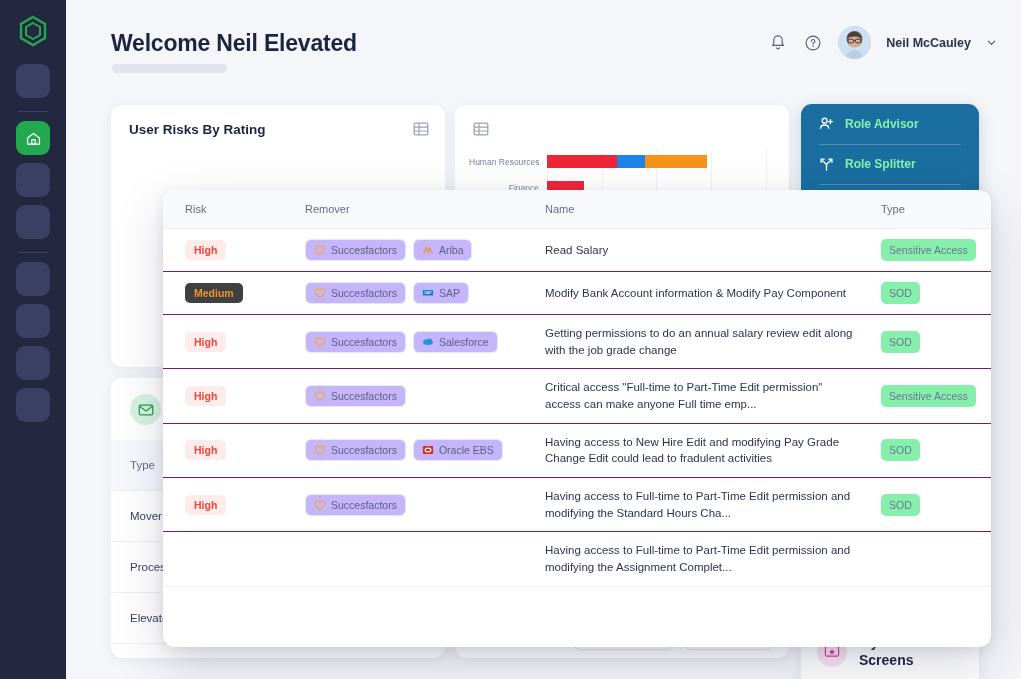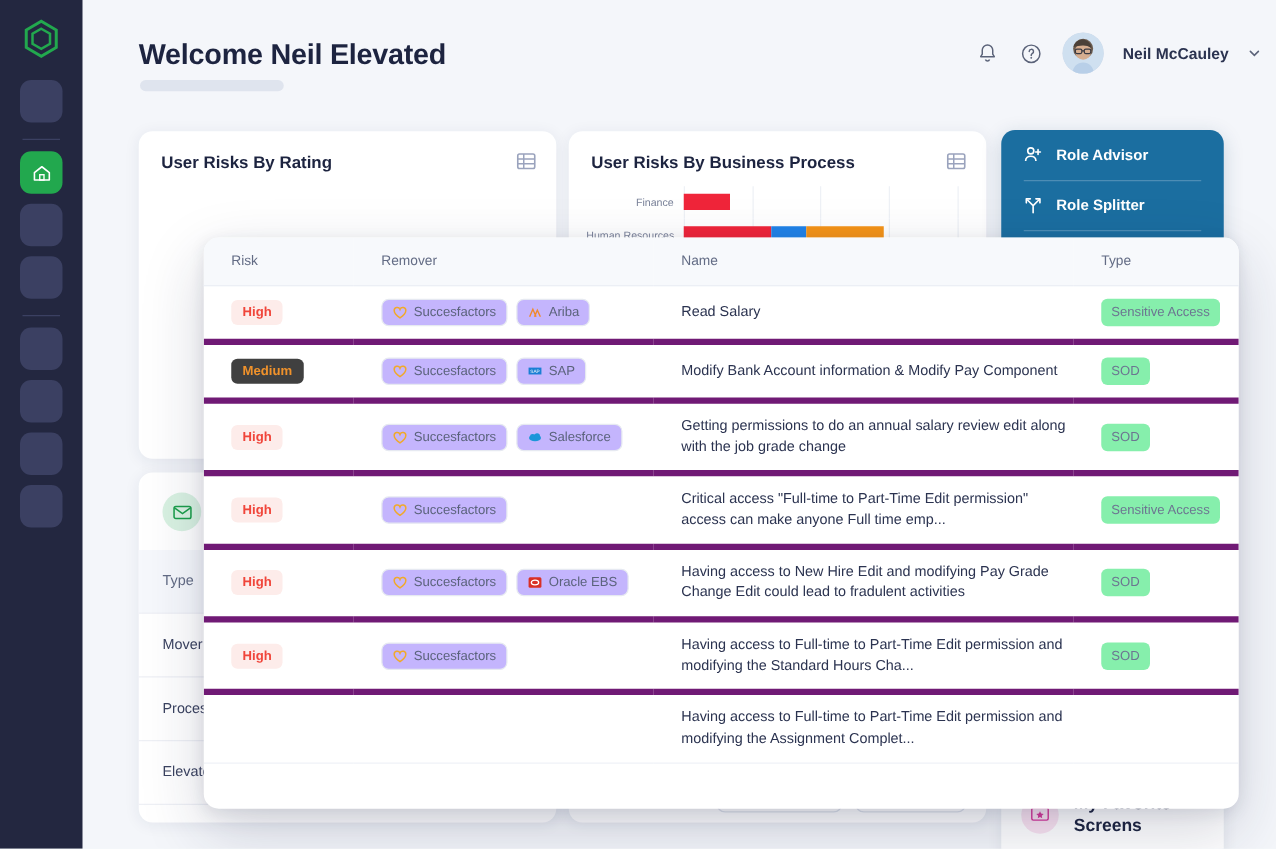--- a/index.html
+++ b/index.html
@@ -32,21 +32,21 @@
     position: absolute; left: 66px; top: 0; width: 955px; height: 88px;
   }
   .welcome {
     position: absolute; left: 45px; top: 30px;
     font-size: 23px; font-weight: bold; color: #1d2440; letter-spacing: -0.2px;
   }
   .skeleton-bar {
     position: absolute; left: 46px; top: 64px;
     width: 115px; height: 9px; border-radius: 5px; background: #dfe4ee;
   }
-  .hdr-right { position: absolute; right: 12px; top: 26px; display: flex; align-items: center; gap: 15px; }
+  .hdr-right { position: absolute; right: 24px; top: 26px; display: flex; align-items: center; gap: 15px; }
   .hdr-icon { width: 20px; height: 20px; color: #5b6379; }
   .avatar {
     width: 33px; height: 33px; border-radius: 50%; overflow: hidden;
     background: #c8d6e8; display:block;
   }
   .hdr-name { font-size: 12.5px; font-weight: bold; color: #2b3350; }
 
   
   .card {
     position: absolute; background: #fff; border-radius: 11px;
@@ -104,21 +104,21 @@
 
   
   #tools {
     position: absolute; left: 801px; top: 104px; width: 178px; height: 260px;
     background: #1b6ea0; border-radius: 11px;
     box-shadow: 0 4px 16px rgba(20,60,100,.18);
     padding: 0 18px;
   }
   .tool-item {
     height: 40.5px; display: flex; align-items: center; gap: 11px;
-    color: #ffffff; font-size: 12px; font-weight: bold;
+    color: #86efac; font-size: 12px; font-weight: bold;
     border-bottom: 1px solid rgba(255,255,255,.22);
   }
   .tool-item:last-child { border-bottom: none; }
   .tool-ic { width: 15px; height: 15px; flex: none; color: #fff; }
 
   
   #changes {
     position: absolute; left: 801px; top: 380px; width: 178px; height: 226px;
     background: #fff; border-radius: 11px; box-shadow: 0 2px 12px rgba(30,40,80,.08);
   }
@@ -155,21 +155,21 @@
   table.risks th {
     background: #f7f9fc; text-align: left; font-weight: normal;
     font-size: 11px; color: #636c85; padding: 13px 0 13px 22px;
     border-bottom: 1px solid #eceff5;
   }
   table.risks th.c-risk { width: 100px; }
   table.risks th.c-sys  { width: 200px; }
   table.risks th.c-name { width: 280px; }
   table.risks th.c-type { width: 110px; }
   table.risks td {
-    padding: 10px 0 10px 22px; border-bottom: 5px solid #701a75;
+    padding: 10px 0 10px 22px; border-bottom: 1px solid #701a75;
     vertical-align: middle;
   }
   table.risks tr:last-child td { border-bottom: 1px solid #f0f2f7; }
 
   .badge {
     display: inline-block; padding: 4px 9px; border-radius: 5px;
     font-size: 10.5px; font-weight: bold;
   }
   .badge.high   { background: #fdecea; color: #f0453a; }
   .badge.medium { background: #404040; color: #f0922b; }
@@ -251,55 +251,54 @@
         <path d="M1.2 6.2h13.6M1.2 10h13.6M6 2.2v11.6" stroke="#9aa3bd" stroke-width="1.2"></path>
       </svg>
     </div>
     <svg class="gauge" width="230" height="150" viewBox="0 0 230 150">
       <path d="M18 148 A97 97 0 0 1 212 148" fill="none" stroke="#2183e8" stroke-width="22" stroke-linecap="butt"></path>
     </svg>
   </div>
 
   <div class="card" id="card-bp">
     <div class="card-head">
-      <span class="card-title">User Risks By Business Process</span>
       <svg class="grid-icon" viewBox="0 0 16 16">
         <rect x="1.2" y="2.2" width="13.6" height="11.6" rx="1.4" fill="none" stroke="#9aa3bd" stroke-width="1.3"></rect>
         <path d="M1.2 6.2h13.6M1.2 10h13.6M6 2.2v11.6" stroke="#9aa3bd" stroke-width="1.2"></path>
       </svg>
     </div>
     <div class="bp-chart">
-      <div class="bp-row">
-        <div class="bp-label">Finance</div>
-        <div class="bp-track">
-          <div class="bp-gridline" style="left:0"></div>
-          <div class="bp-gridline" style="left:24%"></div>
-          <div class="bp-gridline" style="left:48%"></div>
-          <div class="bp-gridline" style="left:72%"></div>
-          <div class="bp-gridline" style="left:96%"></div>
-          <div class="bp-bars">
-            <div style="width:37px;background:#f0253a"></div>
-          </div>
-        </div>
-      </div>
       <div class="bp-row">
         <div class="bp-label">Human Resources</div>
         <div class="bp-track">
           <div class="bp-gridline" style="left:0"></div>
           <div class="bp-gridline" style="left:24%"></div>
           <div class="bp-gridline" style="left:48%"></div>
           <div class="bp-gridline" style="left:72%"></div>
           <div class="bp-gridline" style="left:96%"></div>
           <div class="bp-bars">
             <div style="width:70px;background:#f0253a"></div>
             <div style="width:28px;background:#2183e8"></div>
             <div style="width:62px;background:#f59418"></div>
           </div>
         </div>
       </div>
+      <div class="bp-row">
+        <div class="bp-label">Finance</div>
+        <div class="bp-track">
+          <div class="bp-gridline" style="left:0"></div>
+          <div class="bp-gridline" style="left:24%"></div>
+          <div class="bp-gridline" style="left:48%"></div>
+          <div class="bp-gridline" style="left:72%"></div>
+          <div class="bp-gridline" style="left:96%"></div>
+          <div class="bp-bars">
+            <div style="width:37px;background:#f0253a"></div>
+          </div>
+        </div>
+      </div>
     </div>
   </div>
 
   <div class="card" id="card-left2">
     <div class="ll-icon">
       <svg width="16" height="16" viewBox="0 0 18 18">
         <rect x="1.4" y="3.6" width="15.2" height="10.8" rx="1.6" fill="none" stroke="#1b9e4b" stroke-width="1.4"></rect>
         <path d="M1.8 4.8 9 10 16.2 4.8" fill="none" stroke="#1b9e4b" stroke-width="1.4"></path>
       </svg>
     </div>

